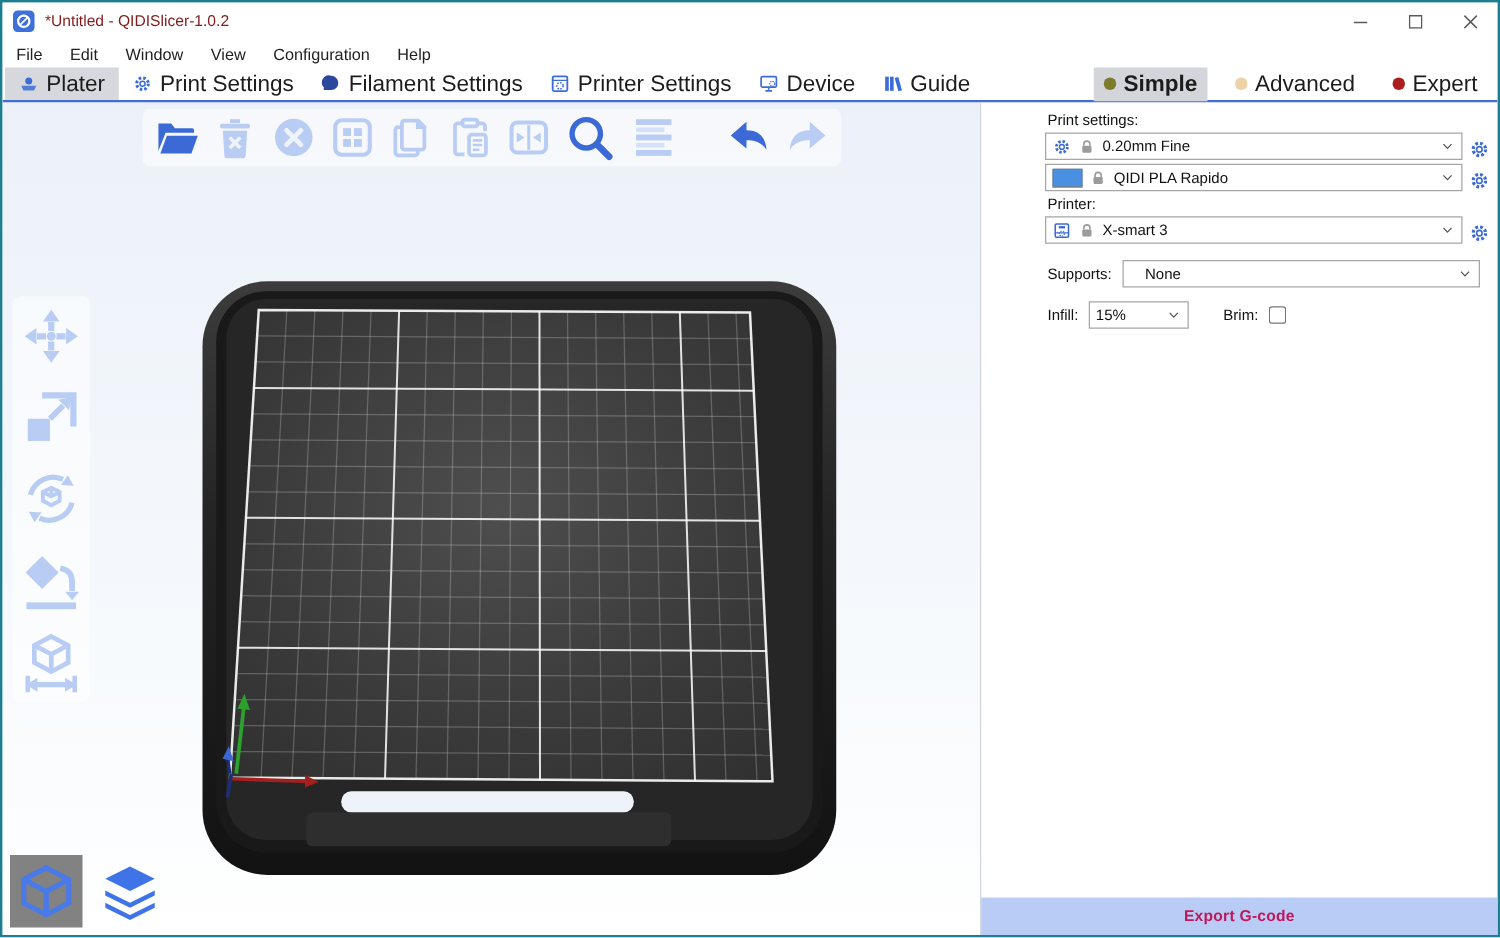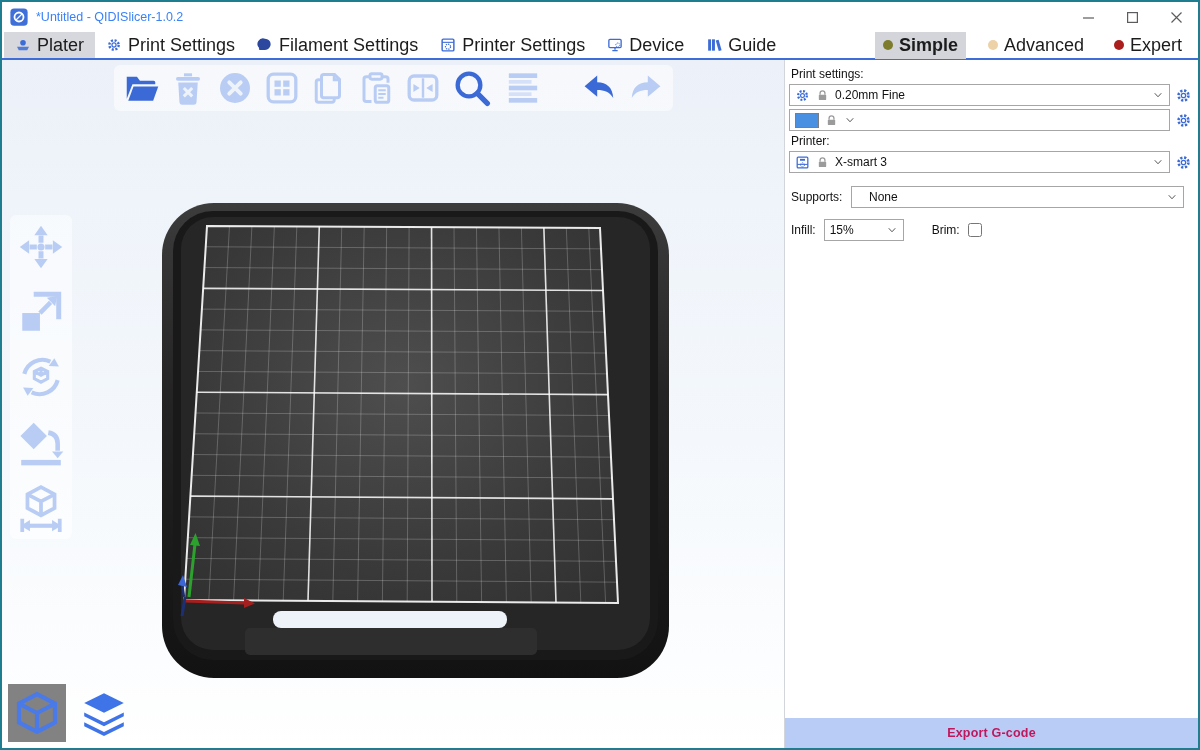--- a/index.html
+++ b/index.html
@@ -3,21 +3,21 @@
 <meta charset="utf-8">
 <style>
   html,body{margin:0;padding:0;}
   body{width:1200px;height:750px;font-family:"Liberation Sans",sans-serif;background:#fff;}
   .win{box-sizing:border-box;width:1200px;height:750px;border:2px solid #1e7e90;background:#fff;
        display:flex;flex-direction:column;overflow:hidden;}
   
   .titlebar{height:30px;flex:none;display:flex;align-items:center;padding-left:8px;background:#fff;}
   .applogo{width:18px;height:18px;}
   .applogo svg{width:18px;height:18px;display:block;}
-  .title{font-size:12.5px;color:#3b82f6;margin-left:8px;}
+  .title{font-size:12.5px;color:#7f1d1d;margin-left:8px;}
   .wincontrols{margin-left:auto;display:flex;height:30px;}
   .wbtn{width:44px;height:30px;display:flex;align-items:center;justify-content:center;color:#5c5c5c;cursor:default;}
   .wbtn svg{width:11px;height:11px;display:block;}
   
   .menubar{height:22px;flex:none;display:flex;align-items:center;font-size:13px;color:#222;background:#fff;}
   .menu-item{padding:0 11px;}
   
   .tabbar{height:28px;flex:none;display:flex;align-items:stretch;border-bottom:2px solid #3e6dd8;
           box-sizing:border-box;background:#fff;padding-left:2px;font-size:18px;color:#1c1c1c;}
   .tab{display:flex;align-items:center;gap:6px;padding:0 11px;}
@@ -45,23 +45,23 @@
   .ltool{width:50px;height:50px;color:#b9cdf4;}
   .ltool svg{width:100%;height:100%;display:block;}
   .view-toggle{position:absolute;left:6px;bottom:6px;display:flex;align-items:center;gap:11px;}
   .vbtn3d{width:58px;height:58px;background:#828282;display:flex;align-items:center;justify-content:center;color:#4a7ae8;}
   .vbtn3d svg{width:48px;height:48px;display:block;}
   .vbtnlayers{width:54px;height:50px;color:#3f74e8;}
   .vbtnlayers svg{width:100%;height:100%;display:block;}
   
   .sidebar{flex:1;display:flex;flex-direction:column;background:#fff;font-size:12px;color:#111;
            border-left:1px solid #d2d5db;min-width:0;}
-  .sb-inner{padding:4px 4px 0 4px;}
+  .sb-inner{padding:4px 4px 0 4px;margin-left:47px;}
   .sblabel{display:block;margin:3px 2px 3px 2px;}
-  .comborow{display:flex;align-items:center;margin-bottom:3px;}
+  .comborow{display:flex;align-items:flex-end;margin-bottom:3px;}
   .combo{flex:1;height:22px;border:1px solid #a6a6a6;background:#fff;display:flex;align-items:center;
          padding:0 5px;gap:6px;box-sizing:border-box;min-width:0;}
   .combo .val{flex:1;white-space:nowrap;overflow:hidden;}
   .chev{width:12px;height:12px;color:#555;flex:none;}
   .chev svg{width:12px;height:12px;display:block;}
   .cicon{width:15px;height:15px;color:#3b6ad6;flex:none;}
   .cicon svg{width:15px;height:15px;display:block;}
   .lock{width:13px;height:13px;color:#9b9b9b;flex:none;}
   .lock svg{width:13px;height:13px;display:block;}
   .gearbtn{width:17px;height:17px;color:#3b6ad6;margin:0 2px 0 5px;flex:none;}
@@ -265,20 +265,28 @@
           </svg>
         </span>
       <span class="wbtn">
           <svg viewBox="0 0 11 11">
             <path d="M0.5 0.5 L10.5 10.5 M10.5 0.5 L0.5 10.5" stroke="currentColor" stroke-width="1.2"></path>
           </svg>
         </span>
     </span>
   </div>
 
+  <div class="menubar">
+    <span class="menu-item">File</span>
+    <span class="menu-item">Edit</span>
+    <span class="menu-item">Window</span>
+    <span class="menu-item">View</span>
+    <span class="menu-item">Configuration</span>
+    <span class="menu-item">Help</span>
+  </div>
 
   <div class="tabbar">
     <div class="tab active">
       <svg>
           <use href="#i-plater"></use>
         </svg>
       <span>Plater</span>
     </div>
     <div class="tab">
       <svg>
@@ -523,20 +531,21 @@
         </div>
 
         <div class="comborow">
           <div class="combo">
             <span class="swatch" style="background: rgb(74, 144, 226);"></span>
             <span class="lock">
                 <svg>
                   <use href="#i-lock"></use>
                 </svg>
               </span>
+            <span class="val">QIDI PLA Rapido</span>
             <span class="chev">
                 <svg>
                   <use href="#i-chev"></use>
                 </svg>
               </span>
           </div>
           <span class="gearbtn">
               <svg>
                 <use href="#i-gear"></use>
               </svg>

